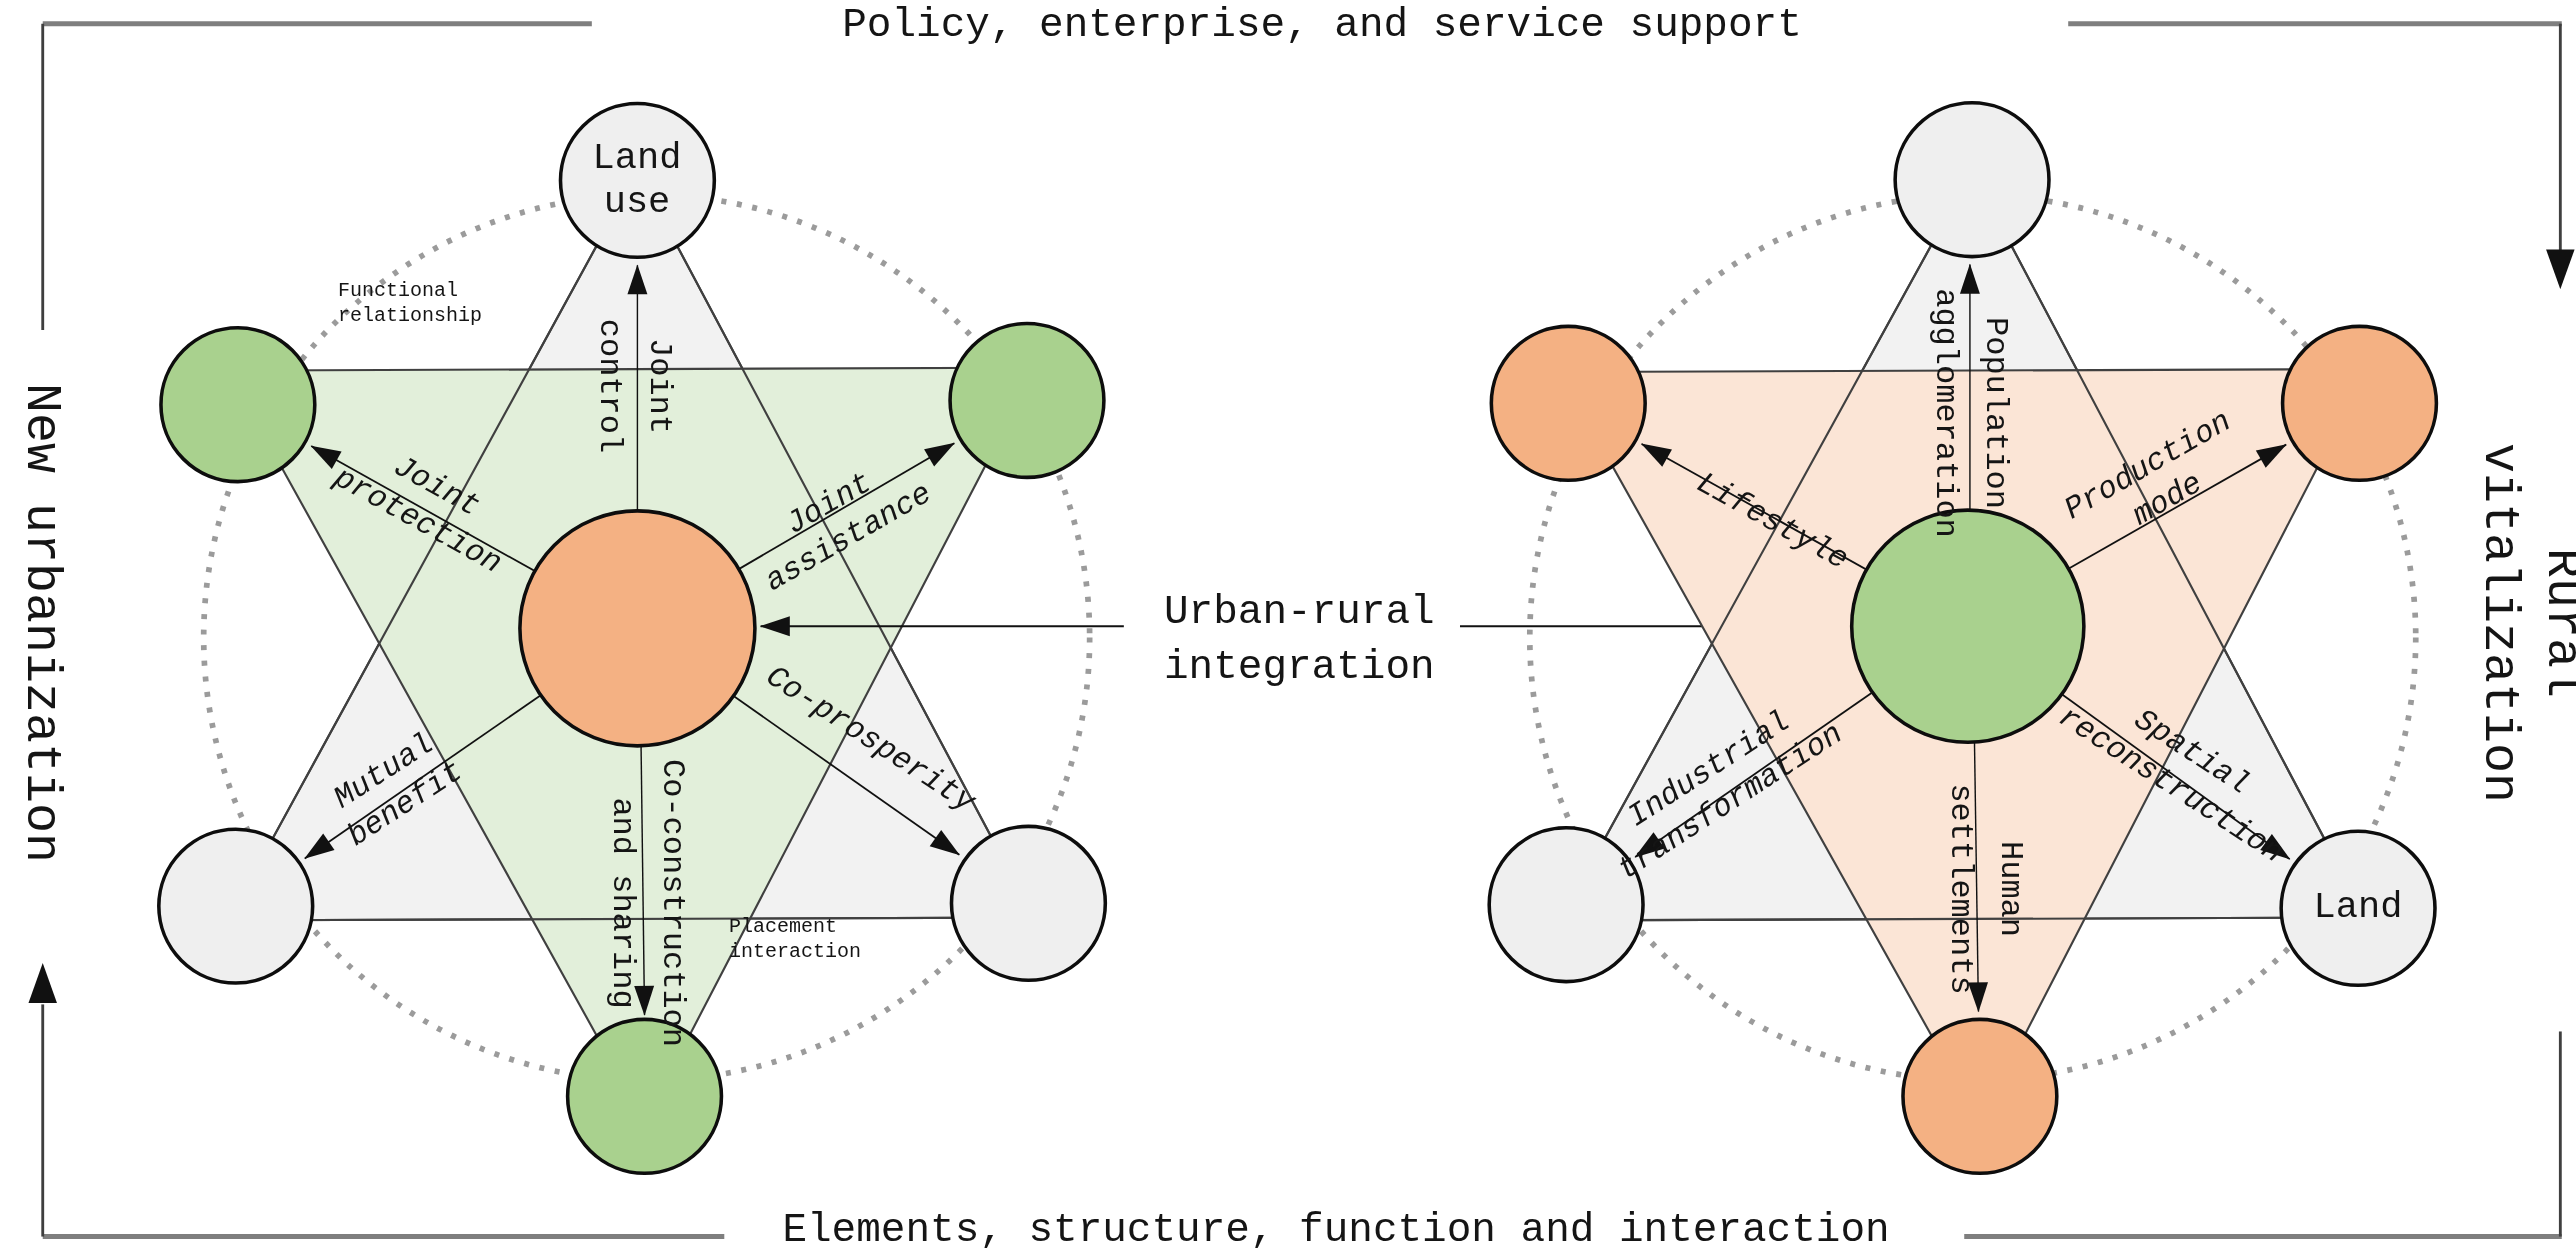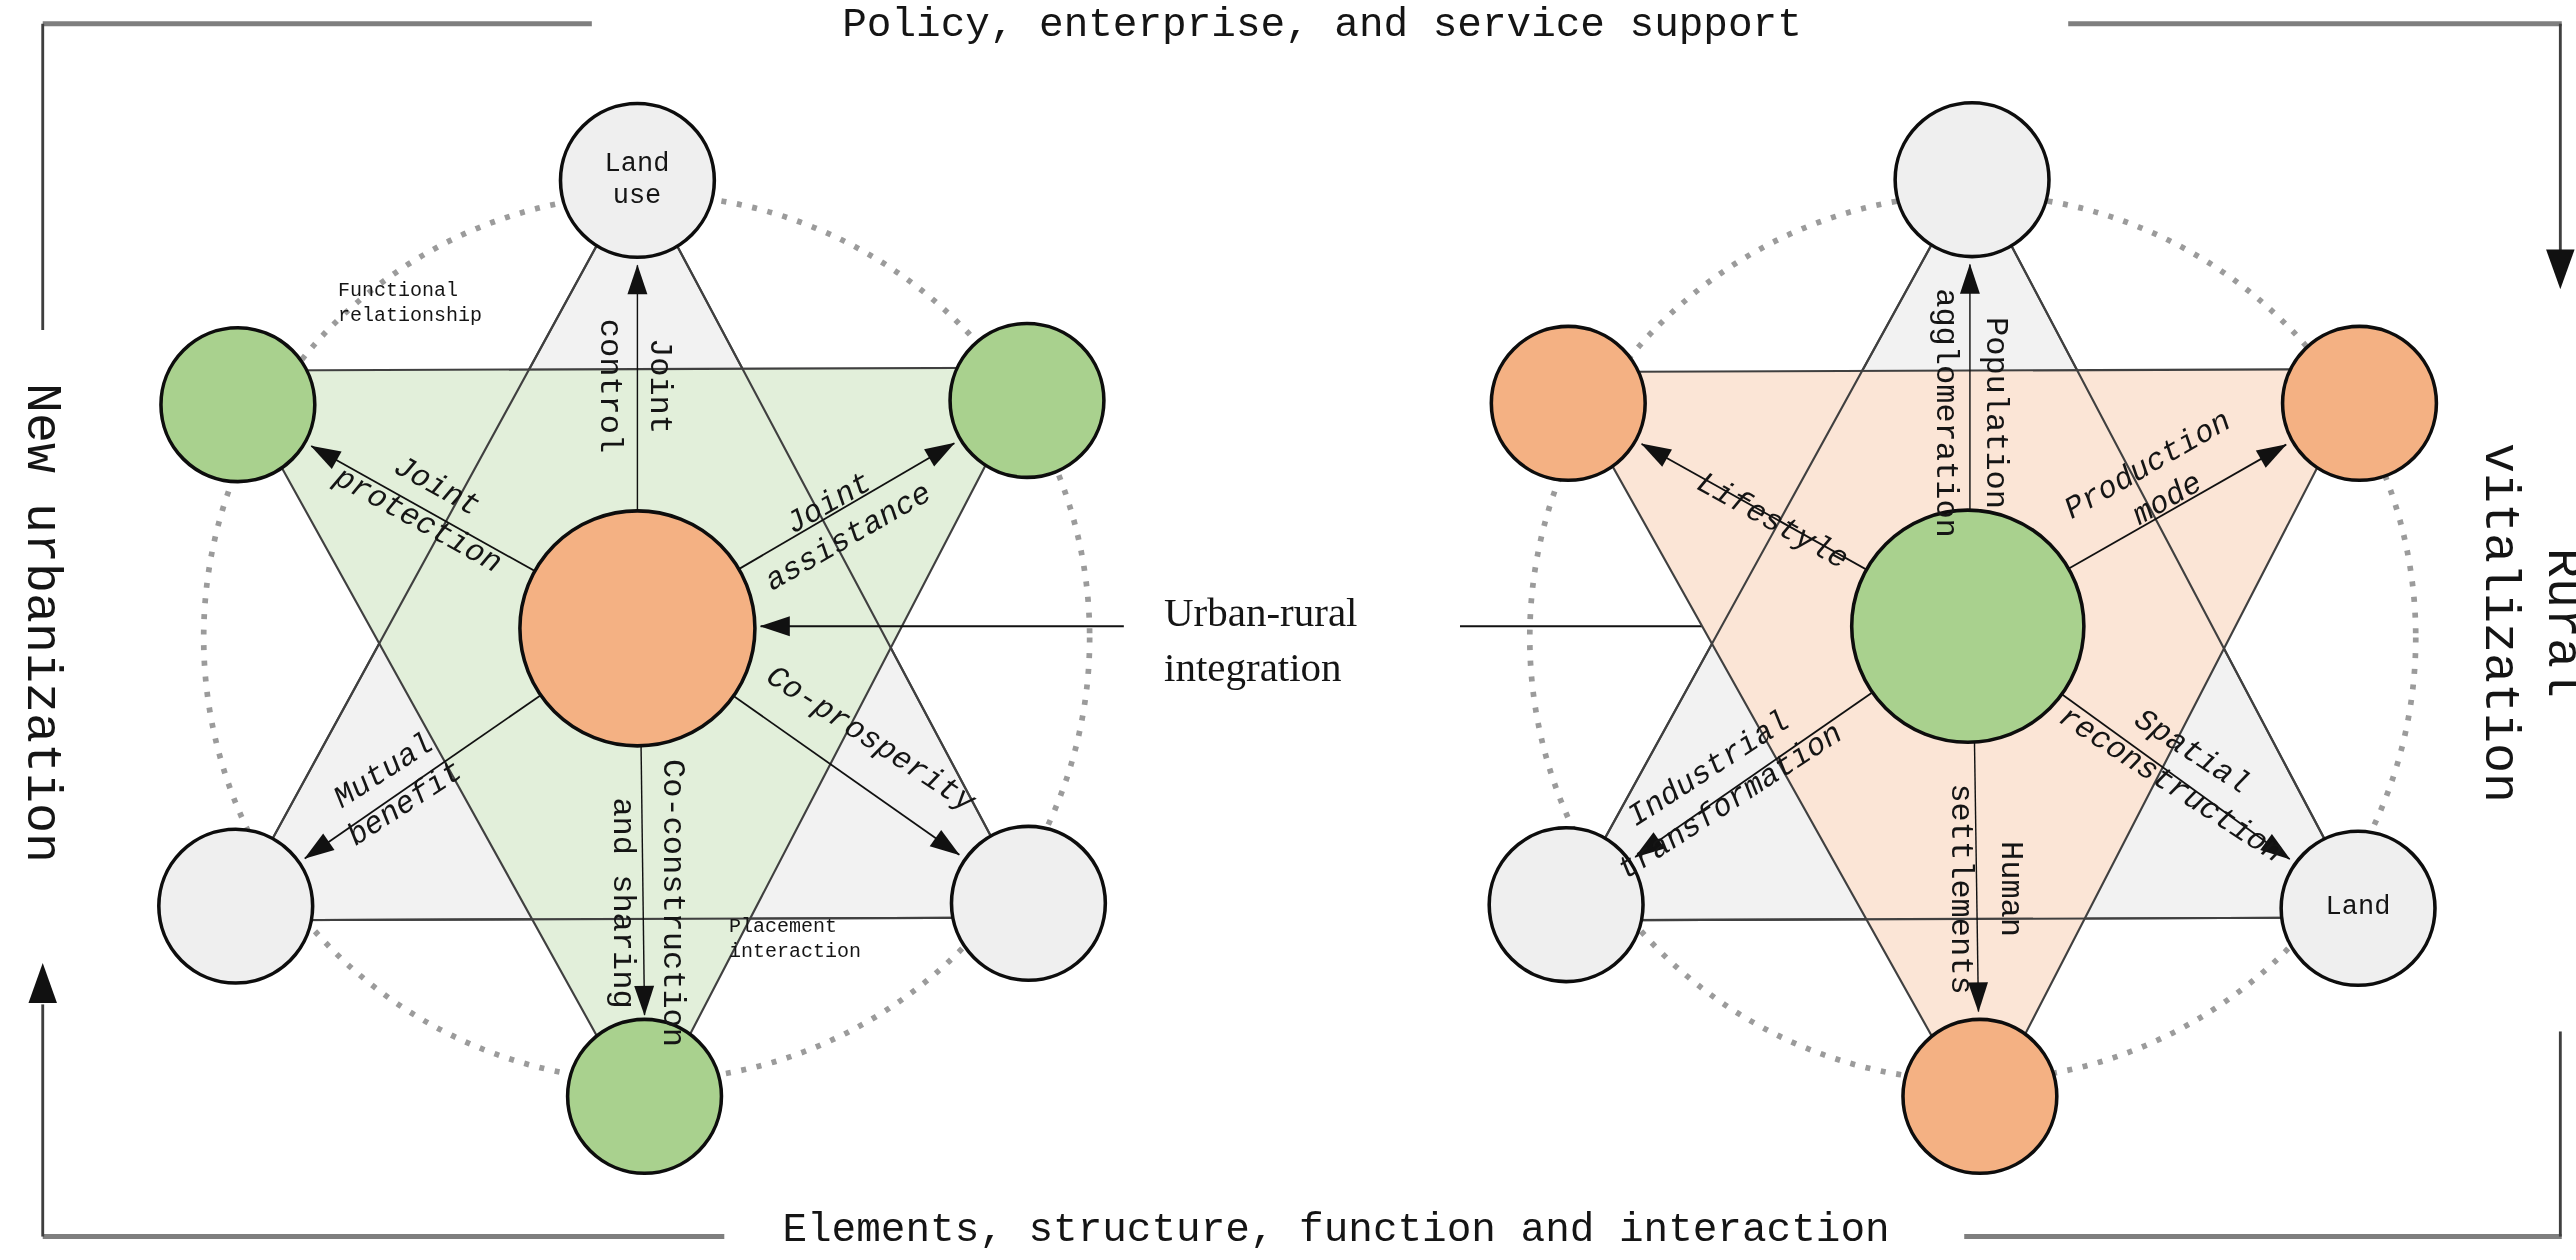--- a/index.html
+++ b/index.html
@@ -4,21 +4,21 @@
 <style>
   html,body{margin:0;padding:0;background:#ffffff;}
   #stage{position:relative;width:2576px;height:1261px;background:#ffffff;overflow:hidden;
          font-family:"Liberation Mono","DejaVu Sans Mono",monospace;color:#111;}
   #stage svg{position:absolute;left:0;top:0;}
   .label{position:absolute;white-space:pre-line;text-align:center;line-height:1.25;
          transform:translate(-50%,-50%);color:#151515;}
   .la{text-align:left;transform:none;}
   .big{font-size:41px;}
   .side{font-size:50px;transform:translate(-50%,-50%) rotate(90deg);}
-  .node{font-size:27px;line-height:1.2;}
+  .node{font-size:37px;line-height:1.2;}
   .region{font-size:20px;line-height:1.27;}
   .vlab{font-size:32px;line-height:1.55;transform:translate(-50%,-50%) rotate(90deg);}
   .dlab{font-size:31px;font-style:italic;line-height:1.25;}
   .r29{transform:translate(-50%,-50%) rotate(29deg);}
   .rm30{transform:translate(-50%,-50%) rotate(-30deg);}
   .rm33{transform:translate(-50%,-50%) rotate(-33deg);}
   .r33{transform:translate(-50%,-50%) rotate(33deg);}
   .ctr{font-size:41px;line-height:1.35;}
 </style>
 </head>
@@ -93,21 +93,21 @@
       <circle cx="3311" cy="1275" r="108" stroke="#0d0d0d" stroke-width="5" fill="#efefef"></circle>
       <circle cx="2780" cy="1539" r="108" stroke="#0d0d0d" stroke-width="5" fill="#f4b183"></circle>
       <circle cx="2763" cy="879" r="163" stroke="#0d0d0d" stroke-width="5" fill="#a9d18e"></circle>
     </g>
   </svg>
 
   <div class="label big" style="left:1322px;top:26px;">Policy, enterprise, and service support</div>
   <div class="label big" style="left:1336px;top:1231px;">Elements, structure, function and interaction</div>
   <div class="label side" style="left:41px;top:623px;">New urbanization</div>
   <div class="label side" style="left:2530px;top:623px;">Rural vitalization</div>
-  <div class="label ctr la" style="left:1164px;top:585px;font-family:Liberation Serif, serif;">Urban-rural
+  <div class="label ctr la" style="left:1164px;top:585px;">Urban-rural
 integration</div>
 
   <div class="label node" style="left:637px;top:180px;">Land
 use</div>
   <div class="label region la" style="left:338px;top:278px;">Functional
 relationship</div>
   <div class="label region la" style="left:729px;top:914px;">Placement
 interaction</div>
   <div class="label vlab" style="left:634px;top:386px;">Joint
 control</div>

